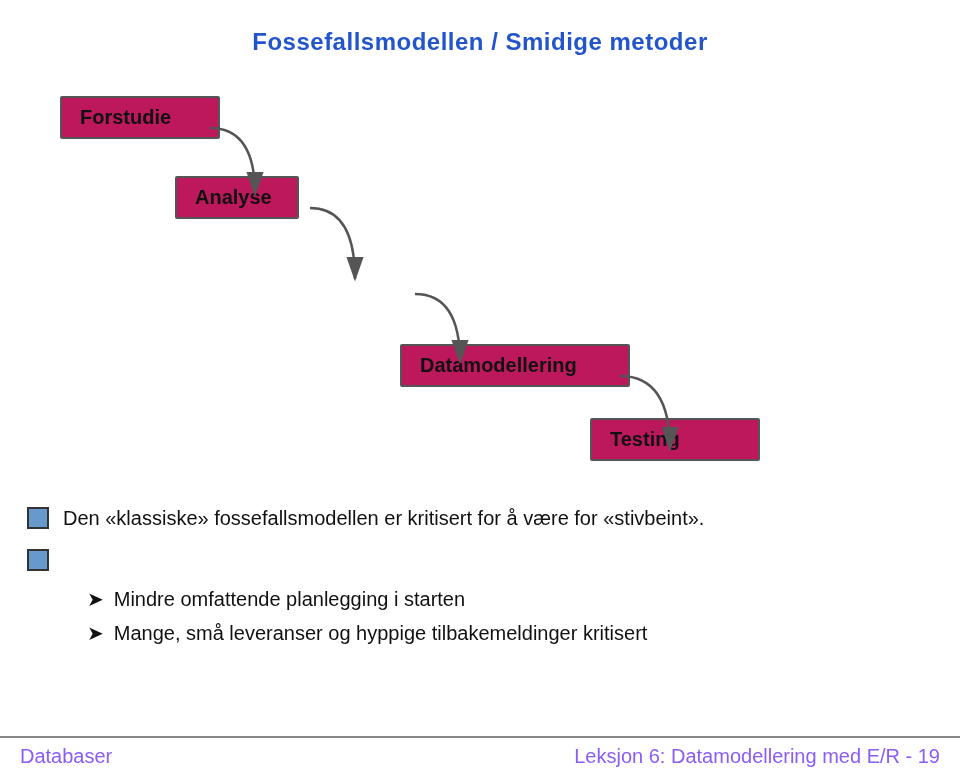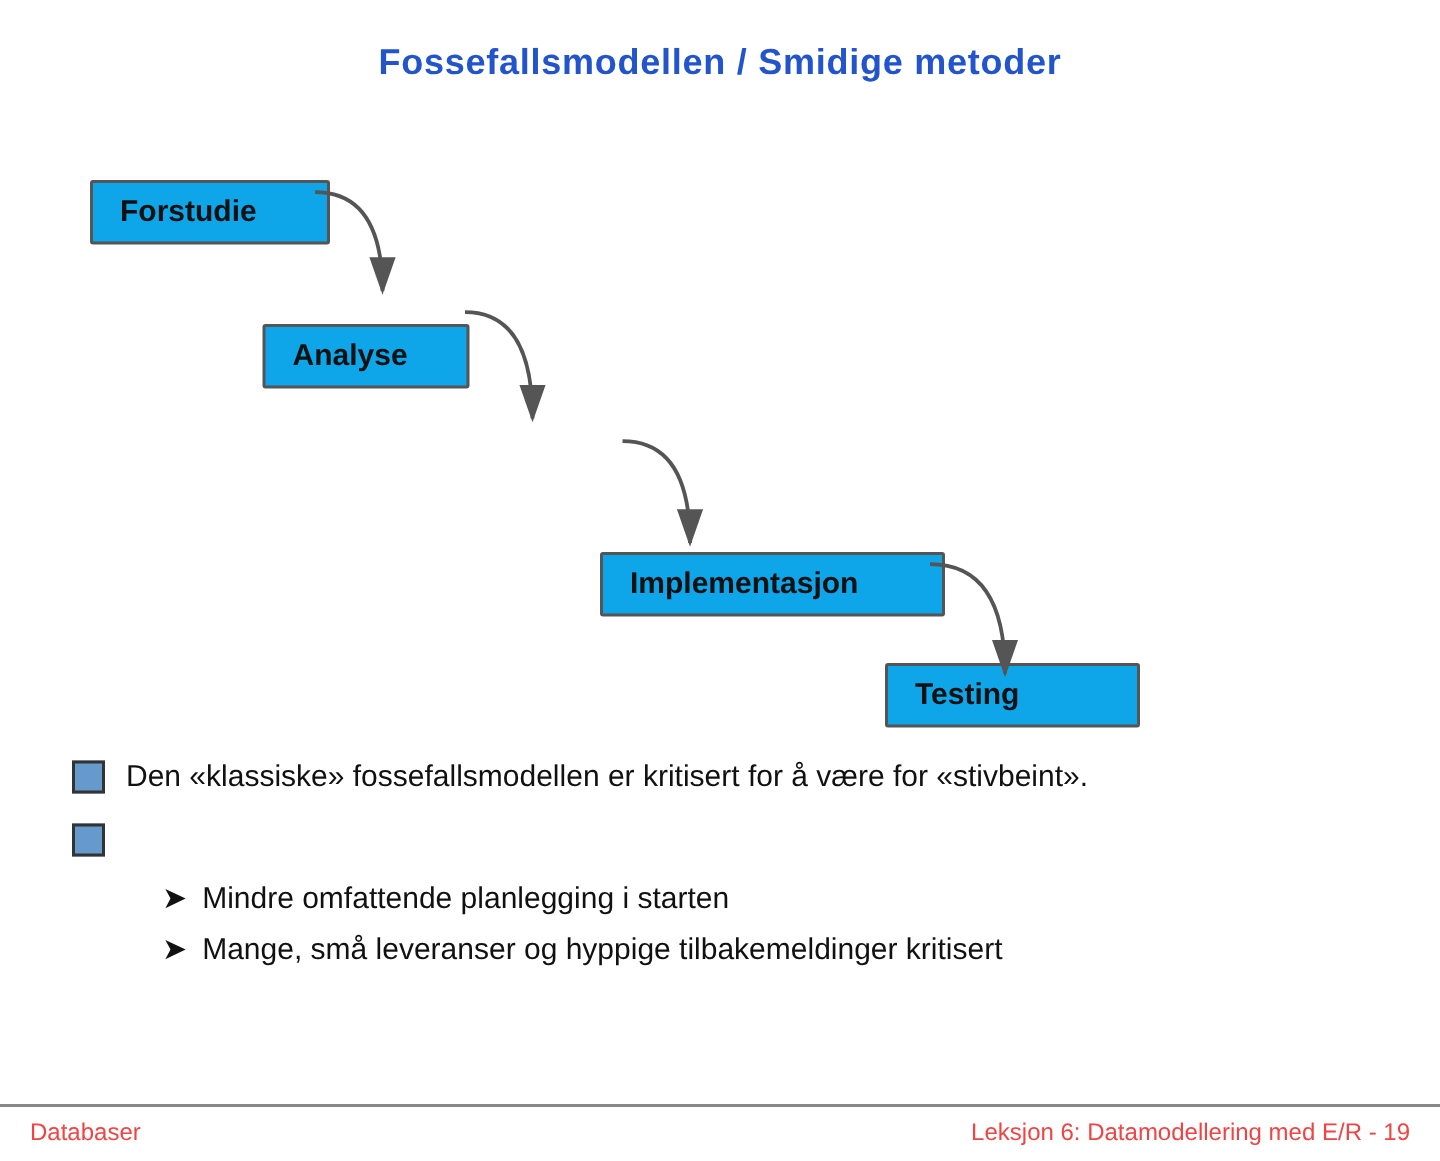--- a/index.html
+++ b/index.html
@@ -24,48 +24,47 @@
     .diagram-area {
       position: relative;
       width: 960px;
       height: 420px;
       margin-top: 10px;
     }
 
     .step-box {
       position: absolute;
       border: 2px solid #555;
-      background: #0ea5e9;
+      background: #be185d;
       padding: 8px 18px;
       font-size: 20px;
       font-weight: bold;
       color: #111;
       border-radius: 2px;
-      margin-top: 24px;
     }
 
     
     #step-forstudie    { left: 60px;  top: 30px;  width: 160px; }
-    #step-analyse      { left: 175px; top: 126px; width: 138px; }
+    #step-analyse      { left: 175px; top: 110px; width: 124px; }
     #step-design       { left: 295px; top: 195px; width: 130px; }
     #step-impl         { left: 400px; top: 278px; width: 230px; }
     #step-testing      { left: 590px; top: 352px; width: 170px; }
 
     
     .arrows-svg {
       position: absolute;
       top: 0;
       left: 0;
       width: 960px;
       height: 420px;
       pointer-events: none;
     }
 
     .content-area {
-      padding: 18px 48px 0 48px;
+      padding: 18px 48px 0 27px;
     }
 
     .bullet-item {
       display: flex;
       align-items: flex-start;
       margin-bottom: 14px;
       font-size: 20px;
       color: #111;
       line-height: 1.4;
     }
@@ -115,39 +114,39 @@
       position: absolute;
       bottom: 0;
       left: 0;
       right: 0;
       height: 38px;
       border-top: 2px solid #888;
       display: flex;
       align-items: center;
       justify-content: space-between;
       padding: 0 20px;
-      font-size: 16px;
-      color: #ef4444;
+      font-size: 20px;
+      color: #8b5cf6;
     }
   </style>
 </head>
 <body>
 
 <h1 class="page-title">Fossefallsmodellen / Smidige metoder</h1>
 
 <div class="diagram-area">
 
   <div class="step-box" id="step-forstudie">
     <span>Forstudie</span>
   </div>
   <div class="step-box" id="step-analyse">
     <span>Analyse</span>
   </div>
   <div class="step-box" id="step-impl">
-    <span>Implementasjon</span>
+    <span>Datamodellering</span>
   </div>
   <div class="step-box" id="step-testing">
     <span>Testing</span>
   </div>
 
   <svg class="arrows-svg" xmlns="http://www.w3.org/2000/svg">
     <defs>
       <marker id="arrowhead" markerWidth="10" markerHeight="7" refX="9" refY="3.5" orient="auto">
         <polygon points="0 0, 10 3.5, 0 7" fill="#555"></polygon>
       </marker>

